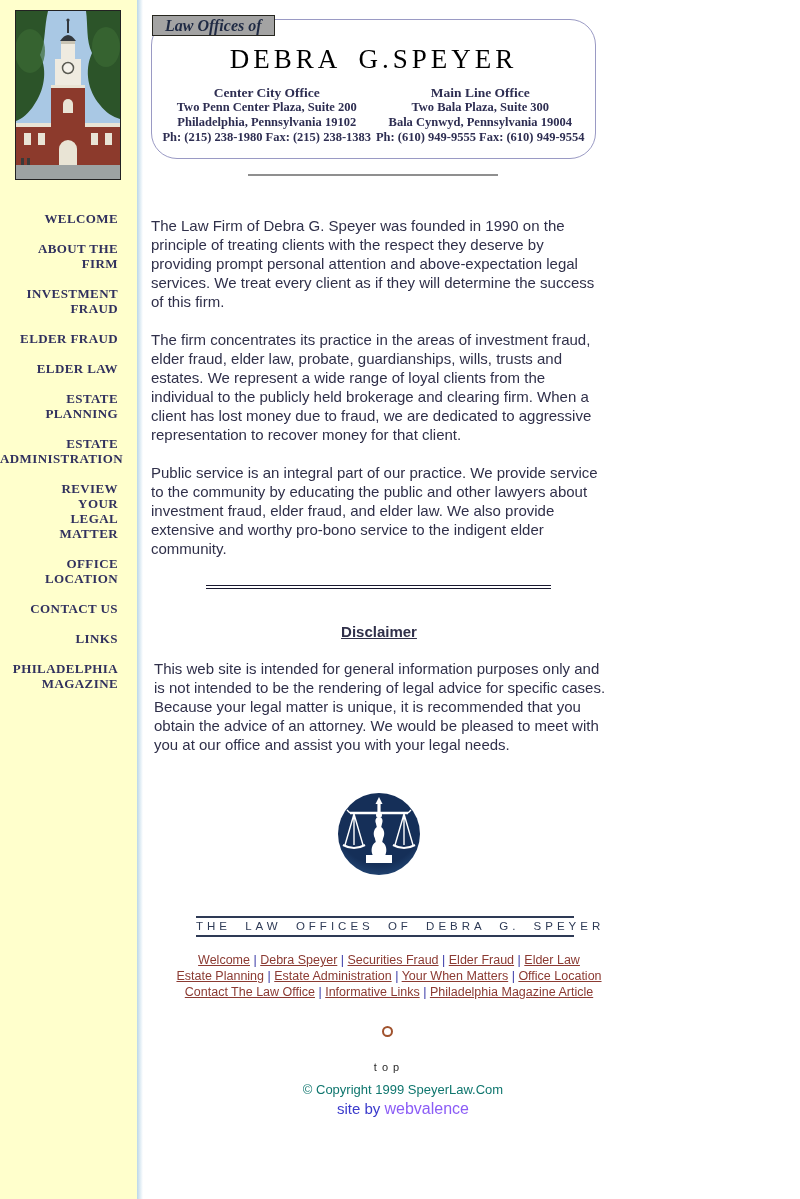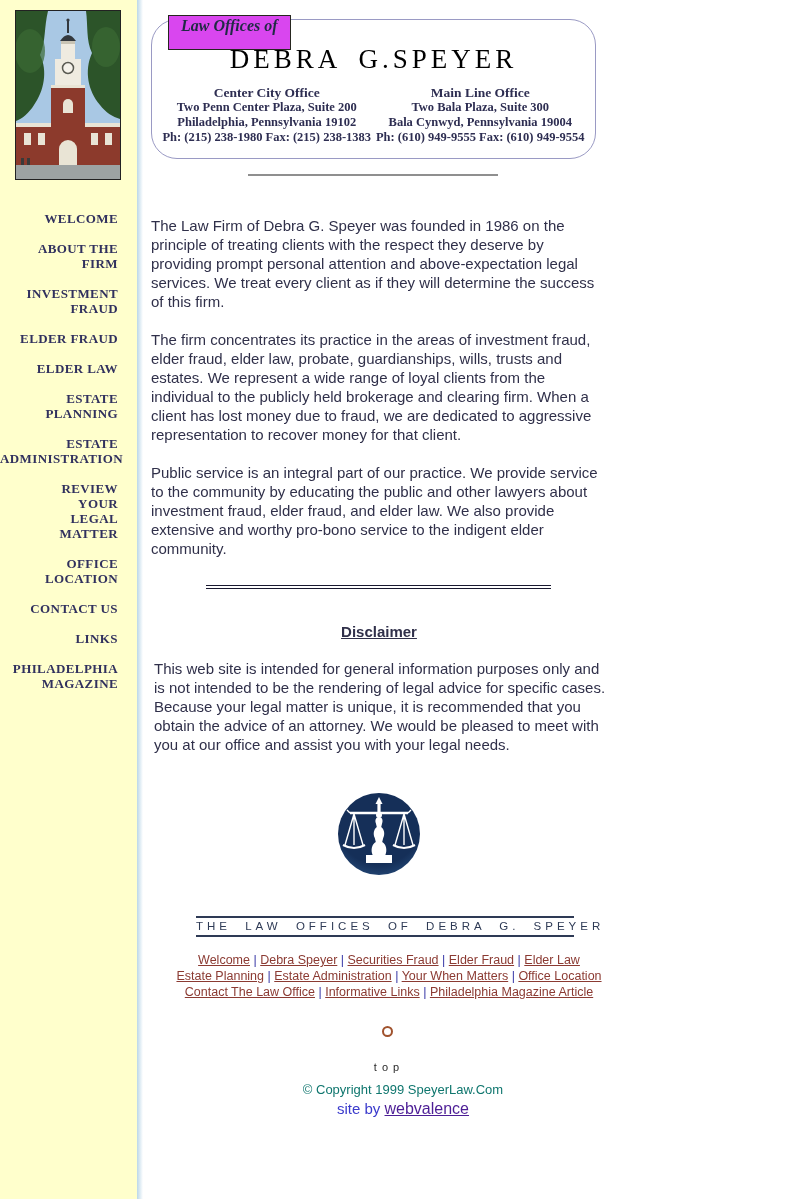--- a/index.html
+++ b/index.html
@@ -15,22 +15,22 @@
   .nav-item { display:block; margin-bottom:15px; font-family:"Liberation Serif", serif;
               font-weight:bold; font-size:13px; letter-spacing:0.4px; color:#31315E;
               line-height:15px; white-space:pre-line; text-decoration:none; cursor:pointer; }
   .edge { width:6px; flex-shrink:0; background:linear-gradient(to right,#BBD7E8,#ffffff); }
 
   
   .main { flex:1; padding:16px 0 0 8px; }
 
   .letterhead-box { position:relative; width:445px; border:1px solid #9A9AC4; border-radius:26px;
                     padding:16px 8px 13px; margin-top:3px; }
-  .tab { position:absolute; top:-5px; left:16px; background:#d946ef; border:1px solid #26261F;
-         padding:1px 12px 14px; font-family:"Liberation Serif", serif; font-style:italic;
+  .tab { position:absolute; top:-5px; left:0; background:#a3a3a3; border:1px solid #26261F;
+         padding:1px 12px 0; font-family:"Liberation Serif", serif; font-style:italic;
          font-weight:bold; font-size:16px; color:#1F2A44; }
   .firm-title { text-align:center; font-family:"Liberation Serif", serif; font-size:27px;
                 letter-spacing:4px; word-spacing:8px; color:#000000; margin-top:8px; }
   .offices { display:flex; margin-top:10px; }
   .office { flex:1; text-align:center; font-family:"Liberation Serif", serif; font-weight:bold;
             font-size:12.5px; line-height:15px; color:#2E2E52; }
   .office-name { font-size:13.5px; }
 
   .hr-gray { width:250px; border:none; border-top:2px solid #8F8F8F; margin:15px 0 0 97px; }
 
@@ -54,21 +54,21 @@
   .link-row { white-space:nowrap; }
   .links a { color:#8B3A32; text-decoration:underline; cursor:pointer; }
   .sep { color:#3A3AA8; }
 
   .top-ring { width:11px; height:11px; border:2px solid #A0522D; border-radius:50%;
               margin:26px 0 0 231px; cursor:pointer; }
   .top-label { width:476px; text-align:center; font-size:11px; letter-spacing:5px; color:#2B2B2B;
                margin-top:24px; cursor:pointer; }
   .copyright { width:504px; text-align:center; font-size:13px; color:#0f766e; margin-top:9px; }
   .siteby { width:504px; text-align:center; font-size:15px; color:#3A3ACC; margin-top:3px; }
-  .siteby a { color:#4c1d95; font-size:16px; text-decoration:underline; cursor:pointer; }
+  .siteby a { color:#8b5cf6; font-size:16px; cursor:pointer; }
 </style>
 </head>
 <body>
 
 <div class="page">
 
   <aside class="sidebar">
     <div class="photo-frame">
       <svg width="104" height="168" viewBox="0 0 104 168">
         <rect width="104" height="168" fill="#A9C8E4"></rect>
@@ -140,21 +140,21 @@
           <div class="office-name">Main Line Office</div>
           <div>Two Bala Plaza, Suite 300</div>
           <div>Bala Cynwyd, Pennsylvania 19004</div>
           <div>Ph: (610) 949-9555  Fax: (610) 949-9554</div>
         </div>
       </div>
     </div>
 
     <hr class="hr-gray">
 
-    <p class="body-p first">The Law Firm of Debra G. Speyer was founded in 1986 on the principle of treating clients with the respect they deserve by providing prompt personal attention and above-expectation legal services. We treat every client as if they will determine the success of this firm.</p>
+    <p class="body-p first">The Law Firm of Debra G. Speyer was founded in 1990 on the principle of treating clients with the respect they deserve by providing prompt personal attention and above-expectation legal services. We treat every client as if they will determine the success of this firm.</p>
     <p class="body-p">The firm concentrates its practice in the areas of investment fraud, elder fraud, elder law, probate, guardianships, wills, trusts and estates. We represent a wide range of loyal clients from the individual to the publicly held brokerage and clearing firm. When a client has lost money due to fraud, we are dedicated to aggressive representation to recover money for that client.</p>
     <p class="body-p">Public service is an integral part of our practice. We provide service to the community by educating the public and other lawyers about investment fraud, elder fraud, and elder law. We also provide extensive and worthy pro-bono service to the indigent elder community.</p>
 
     <div class="hr-double"></div>
 
     <h3 class="disclaimer-h">Disclaimer</h3>
     <p class="body-p disc-p">This web site is intended for general information purposes only and is not intended to be the rendering of legal advice for specific cases. Because your legal matter is unique, it is recommended that you obtain the advice of an attorney. We would be pleased to meet with you at our office and assist you with your legal needs.</p>
 
     <div class="logo-wrap">
       <svg width="84" height="84" viewBox="0 0 84 84">

